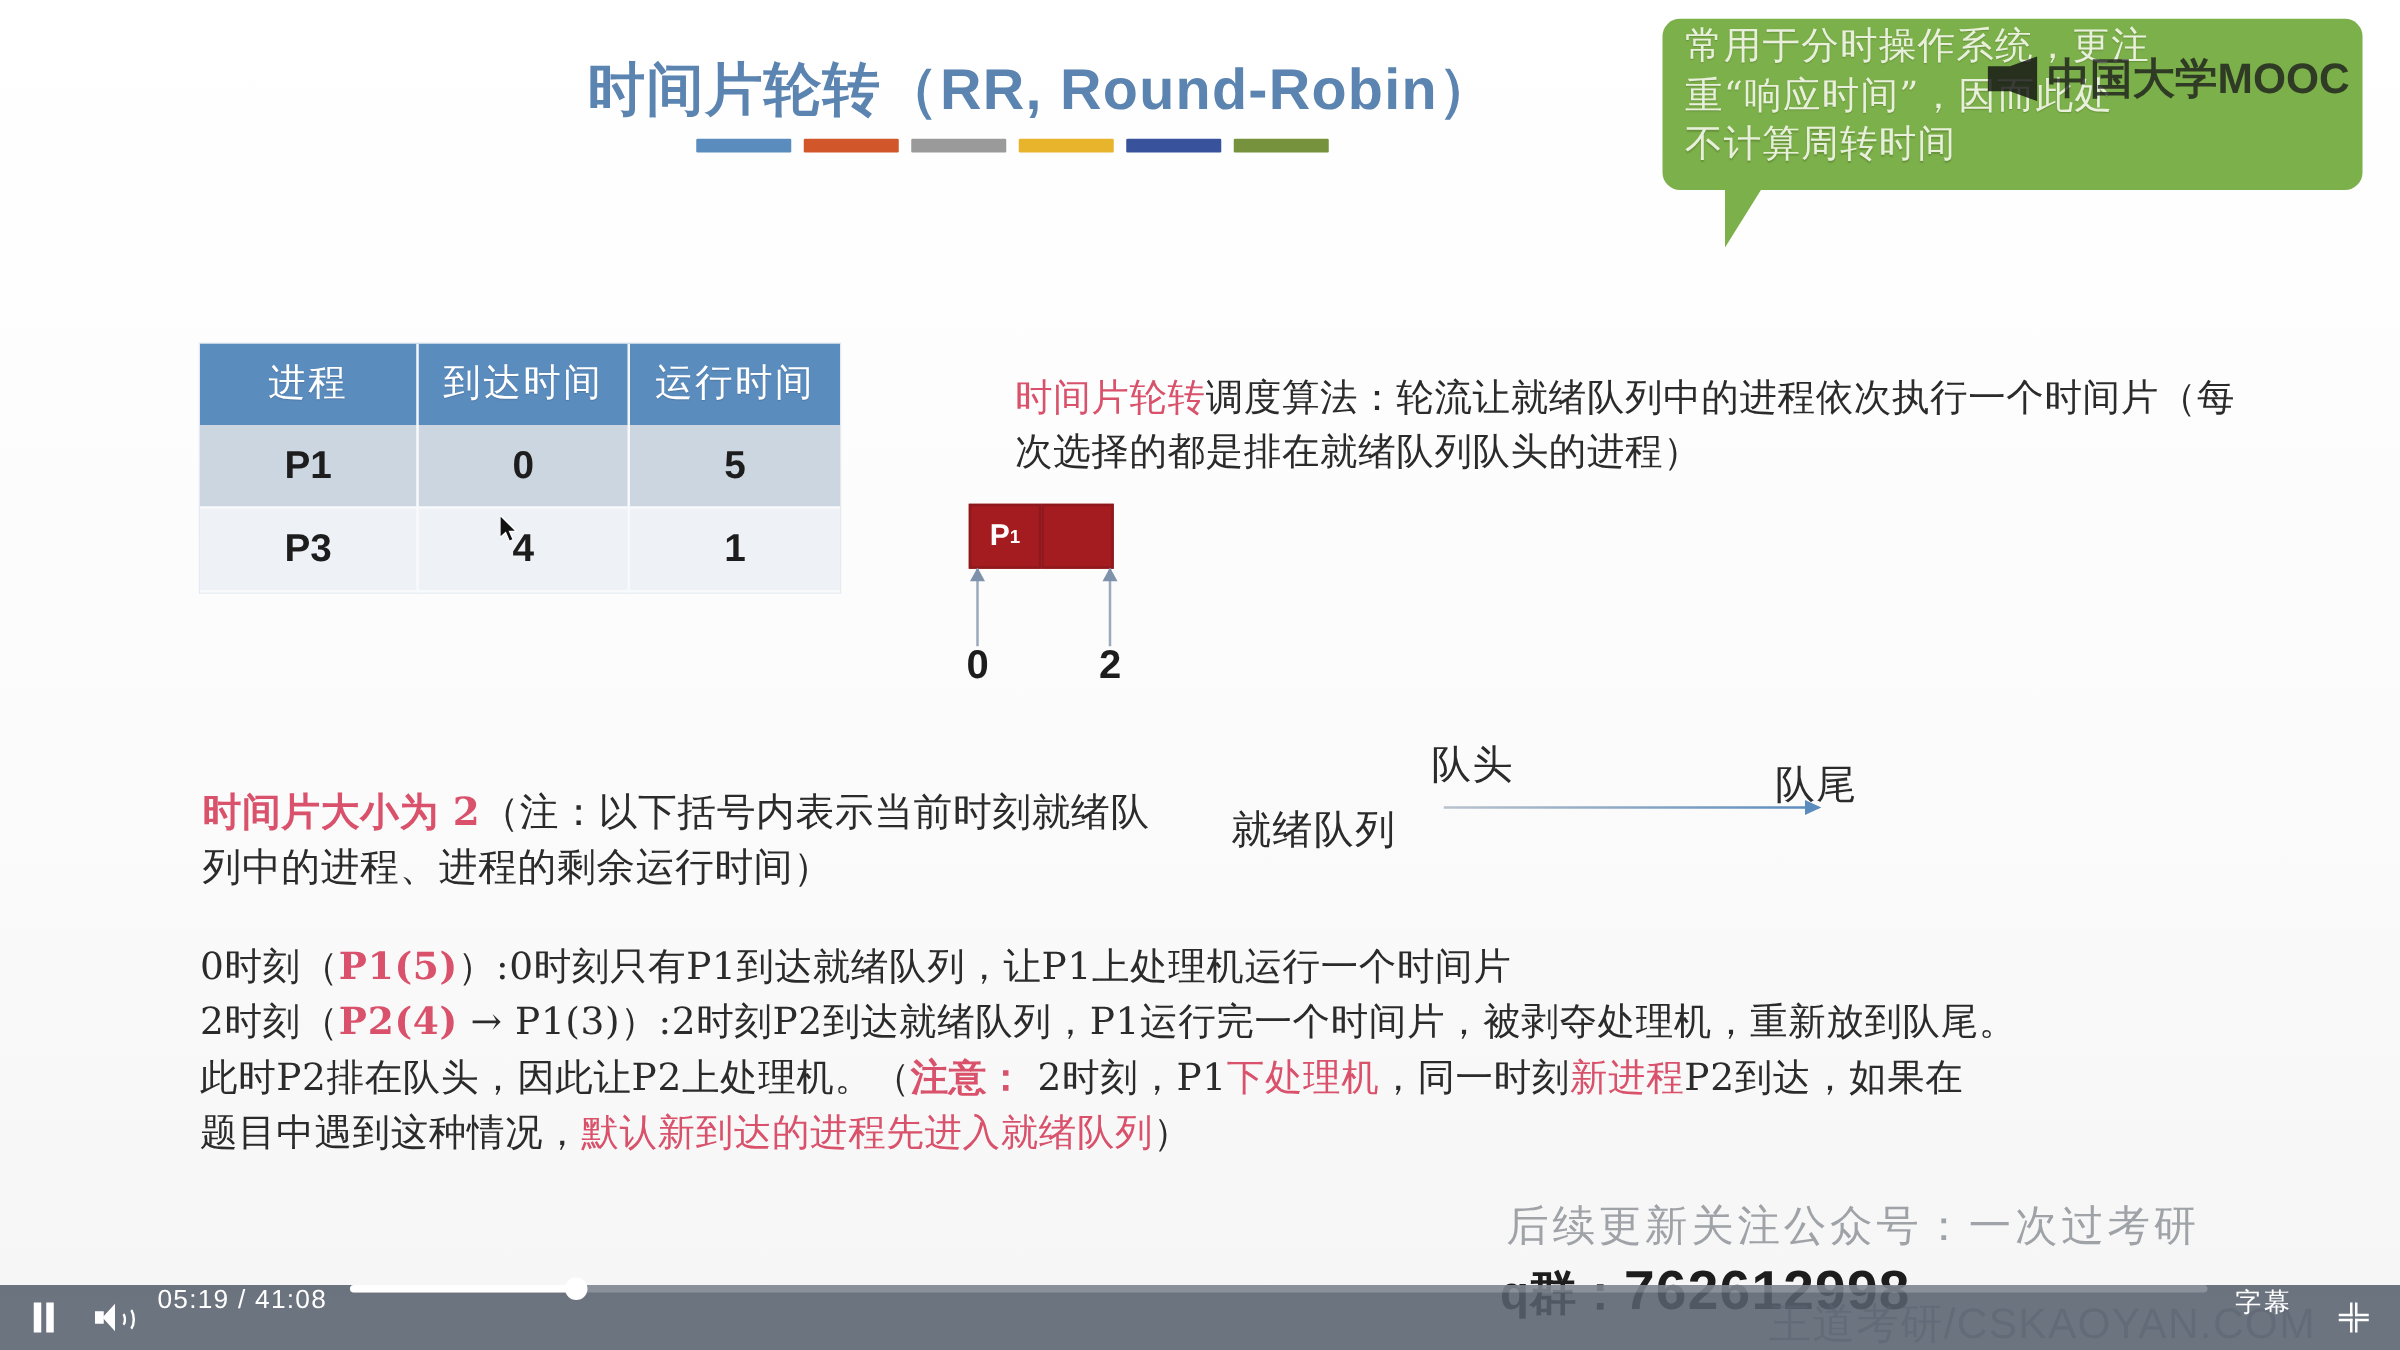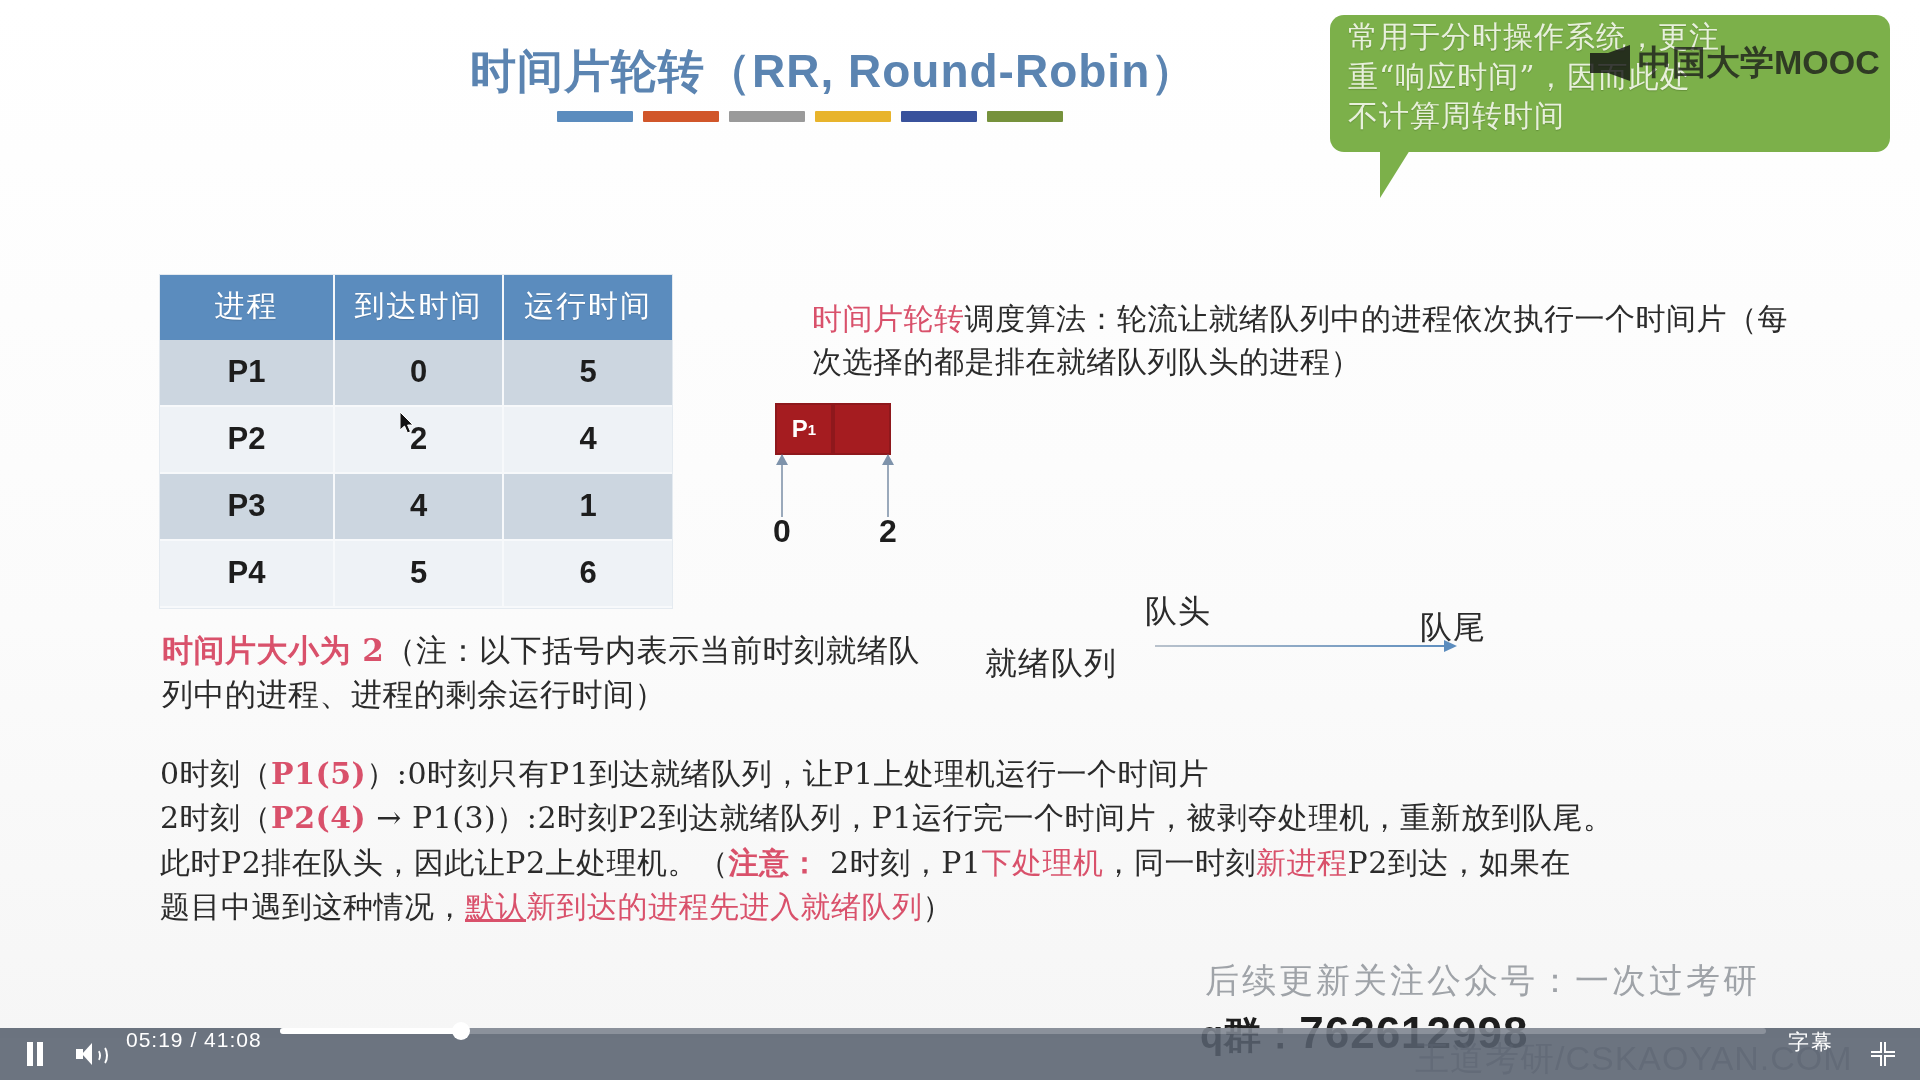--- a/index.html
+++ b/index.html
@@ -109,21 +109,21 @@
   .para {
     position: absolute;
     font-family: "DejaVu Serif", "Liberation Serif", serif;
     color: #2b2b2b;
     font-size: 31px;
     line-height: 1.42;
     letter-spacing: 0.5px;
   }
   .hl { color: #d9516b; }
   .hl-strong { color: #d9516b; font-weight: 700; }
-  .uline { text-decoration: underline; text-decoration-color: #d9516b; }
+  .uline { text-decoration-color: #d9516b; }
   #example-text {
     left: 160px;
     top: 192px;
     width: 1620px;
   }
   #algo-desc {
     left: 812px;
     top: 298px;
     width: 1000px;
     font-size: 30px;
@@ -477,33 +477,23 @@
           <th>运行时间</th>
         </tr>
       </thead>
       <tbody>
         <tr>
           <td>P1</td>
           <td>0</td>
           <td>5</td>
         </tr>
         <tr>
-          <td>P2</td>
-          <td>2</td>
-          <td>4</td>
-        </tr>
-        <tr>
           <td>P3</td>
           <td>4</td>
           <td>1</td>
-        </tr>
-        <tr>
-          <td>P4</td>
-          <td>5</td>
-          <td>6</td>
         </tr>
       </tbody>
     </table>
 
     <div class="para" id="algo-desc"><span class="hl">时间片轮转</span><span>调度算法：轮流让就绪队列中的进程依次执行一个时间片（每次选择的都是排在就绪队列队头的进程）</span></div>
 
     <div id="gantt">
       <div class="gantt-row">
         <div class="gantt-cell">
             <span>P</span>

